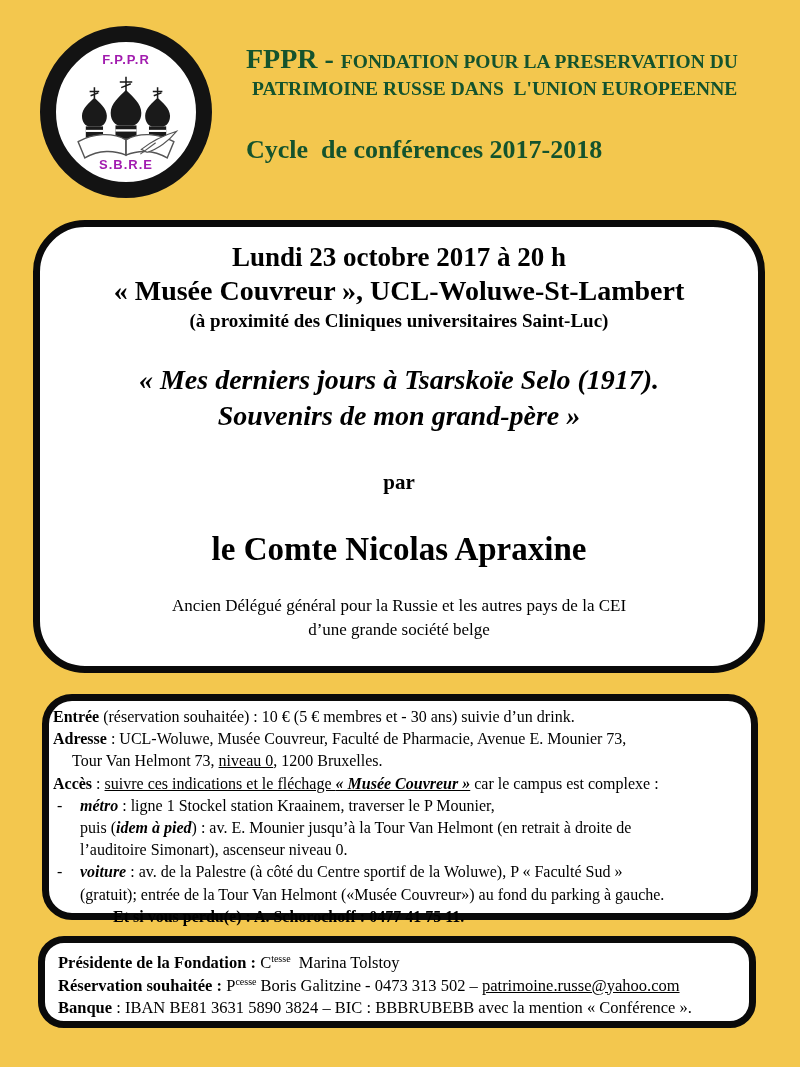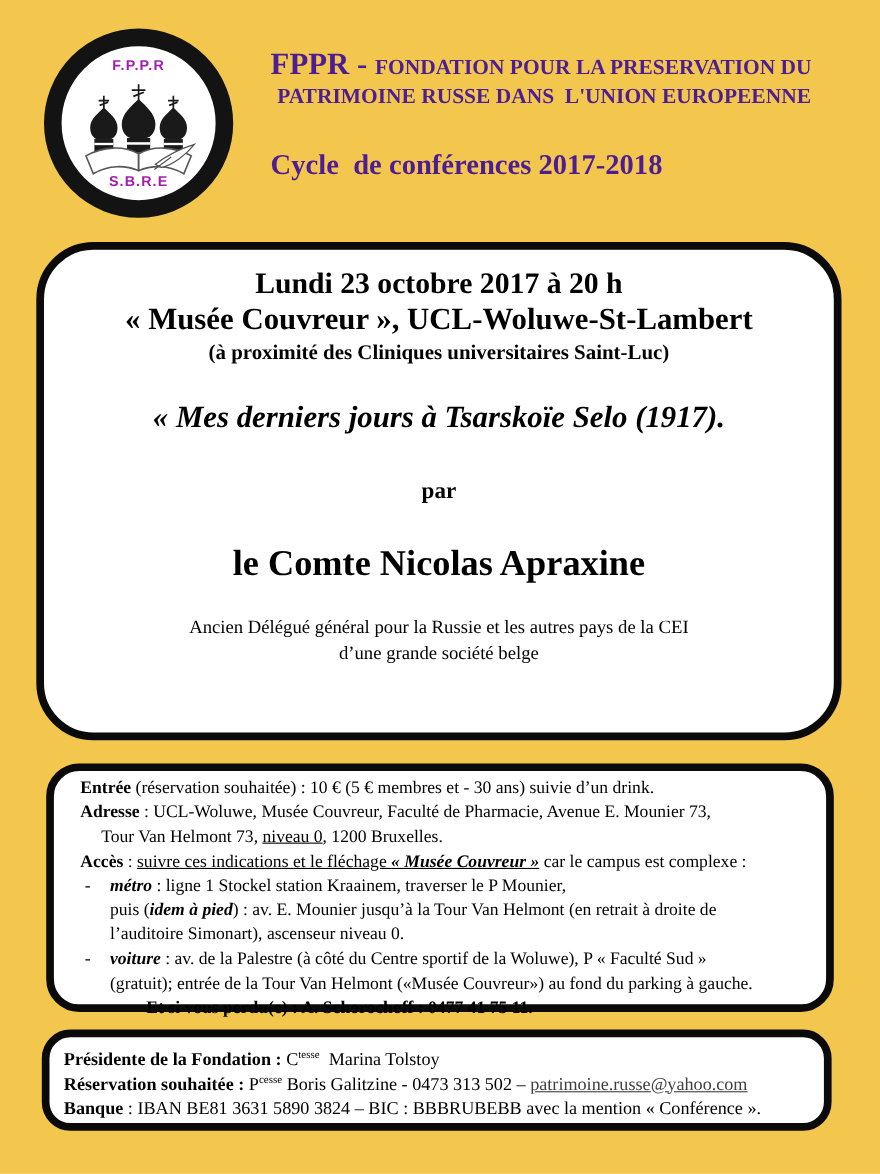--- a/index.html
+++ b/index.html
@@ -17,54 +17,54 @@
     border-radius:50%;
     display:flex; flex-direction:column; align-items:center; justify-content:center;
   }
   .logo-top,.logo-bottom {
     font-family:"Liberation Sans","DejaVu Sans",sans-serif;
     font-weight:bold; font-size:13px; letter-spacing:1px; color:#a21caf;
   }
   .logo-top { margin-bottom:-2px; }
   .logo-bottom { margin-top:-4px; }
 
-  .org-title { position:absolute; left:246px; top:44px; color:#4c1d95; font-weight:bold; }
+  .org-title { position:absolute; left:246px; top:44px; color:#14532d; font-weight:bold; }
   .org-line1 { font-size:19.5px; line-height:30px; white-space:nowrap; }
   .org-abbr  { font-size:28px; }
   .org-line2 { font-size:19.5px; line-height:24px; margin-left:6px; white-space:nowrap; }
   .series    { font-size:26px; margin-top:34px; white-space:nowrap; }
 
   
   .box { position:absolute; background:#fff; border:7px solid #0a0a0a; box-sizing:border-box; }
 
   .box1 { left:33px; top:220px; width:732px; height:453px; border-radius:52px; text-align:center; }
   .ev-datetime { font-size:27px; font-weight:bold; margin-top:15px; }
   .ev-venue    { font-size:28px; font-weight:bold; margin-top:2px; }
   .ev-venue-note { font-size:19px; font-weight:bold; margin-top:3px; }
   .ev-title    { font-size:28px; font-weight:bold; font-style:italic; margin-top:30px; line-height:36px; }
   .ev-by       { font-size:21px; font-weight:bold; margin-top:36px; }
   .ev-speaker  { font-size:33px; font-weight:bold; margin-top:36px; }
   .ev-desc     { font-size:17px; margin-top:26px; line-height:24px; }
 
   .box2 { left:42px; top:694px; width:716px; height:226px; border-radius:30px;
           font-size:16px; }
-  .b2-content { padding:5px 8px 0 24px; line-height:22.2px; white-space:nowrap; }
+  .b2-content { padding:5px 8px 0 4px; line-height:22.2px; white-space:nowrap; }
   .b2-content b { font-weight:bold; }
   .u   { text-decoration:underline; }
   .bi  { font-weight:bold; font-style:italic; }
   .bullet { display:inline-block; width:23px; padding-left:4px; }
   .ind-adr  { margin-left:19px; }
   .ind-cont { margin-left:27px; }
   .lost { margin-left:60px; font-weight:bold; }
 
   .box3 { left:38px; top:936px; width:718px; height:92px; border-radius:26px; font-size:16.5px; }
   .b3-content { padding:9px 8px 0 13px; line-height:22.5px; white-space:nowrap; }
   .b3-content b { font-weight:bold; }
   sup.ttl { font-size:10px; line-height:0; }
-  a.email { color:#404040; text-decoration:underline; cursor:pointer;margin-top:28px; }
+  a.email { color:#000000; text-decoration:underline; cursor:pointer;margin-top:28px; }
 </style>
 </head>
 <body>
 
 <div class="page">
 
   <div class="logo">
     <div class="logo-top">F.P.P.R</div>
     <svg width="134" height="96" viewBox="0 0 140 100">
 
@@ -99,20 +99,21 @@
     <div class="org-line2">PATRIMOINE RUSSE DANS&nbsp; L'UNION EUROPEENNE</div>
     <div class="series">Cycle&nbsp; de conférences 2017-2018</div>
   </div>
 
   <section class="box box1">
     <div class="ev-datetime">Lundi 23 octobre 2017 à 20 h</div>
     <div class="ev-venue">« Musée Couvreur », UCL-Woluwe-St-Lambert</div>
     <div class="ev-venue-note">(à proximité des Cliniques universitaires Saint-Luc)</div>
     <div class="ev-title">
       <div>« Mes derniers jours à Tsarskoïe Selo (1917).</div>
+      <div>Souvenirs de mon grand-père »</div>
     </div>
     <div class="ev-by">par</div>
     <div class="ev-speaker">le Comte Nicolas Apraxine</div>
     <div class="ev-desc">
       <div>Ancien Délégué général pour la Russie et les autres pays de la CEI</div>
       <div>d’une grande société belge</div>
     </div>
   </section>
 
   <section class="box box2">

